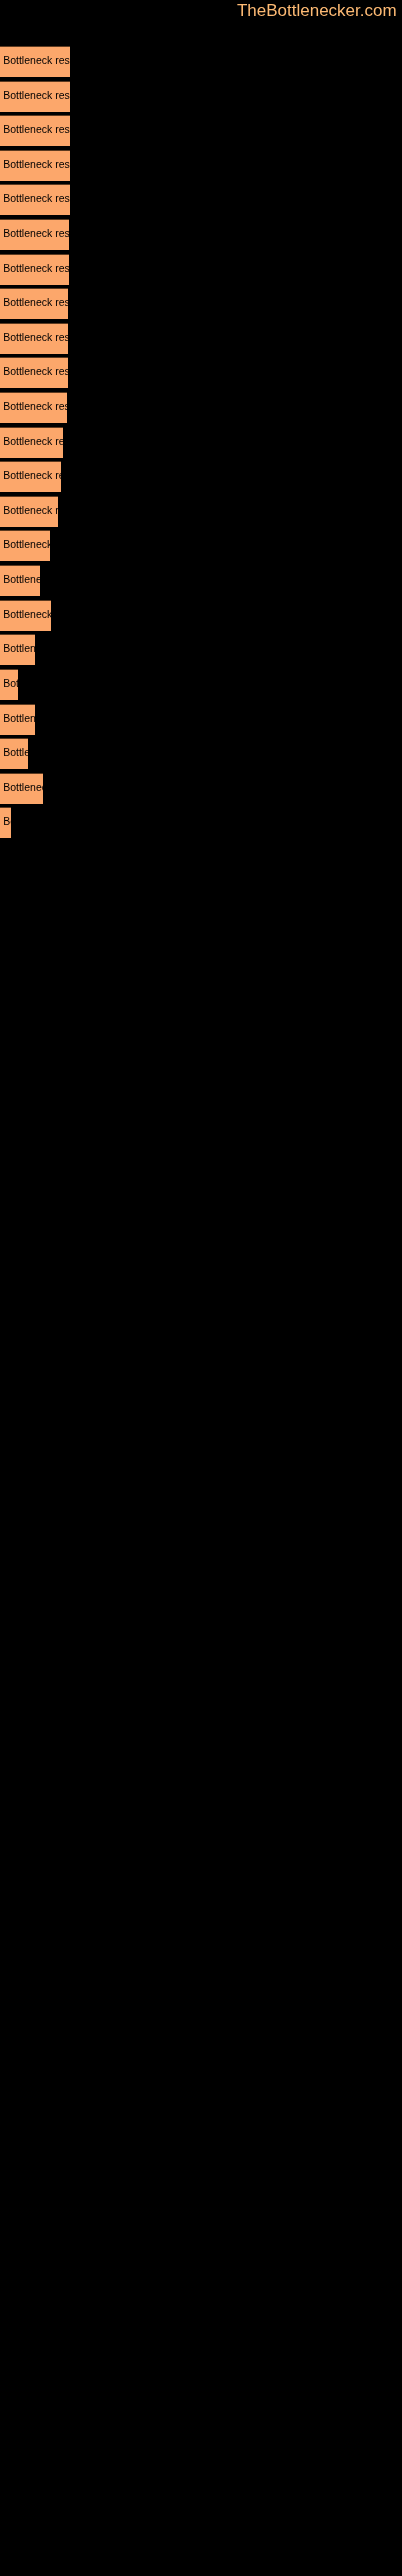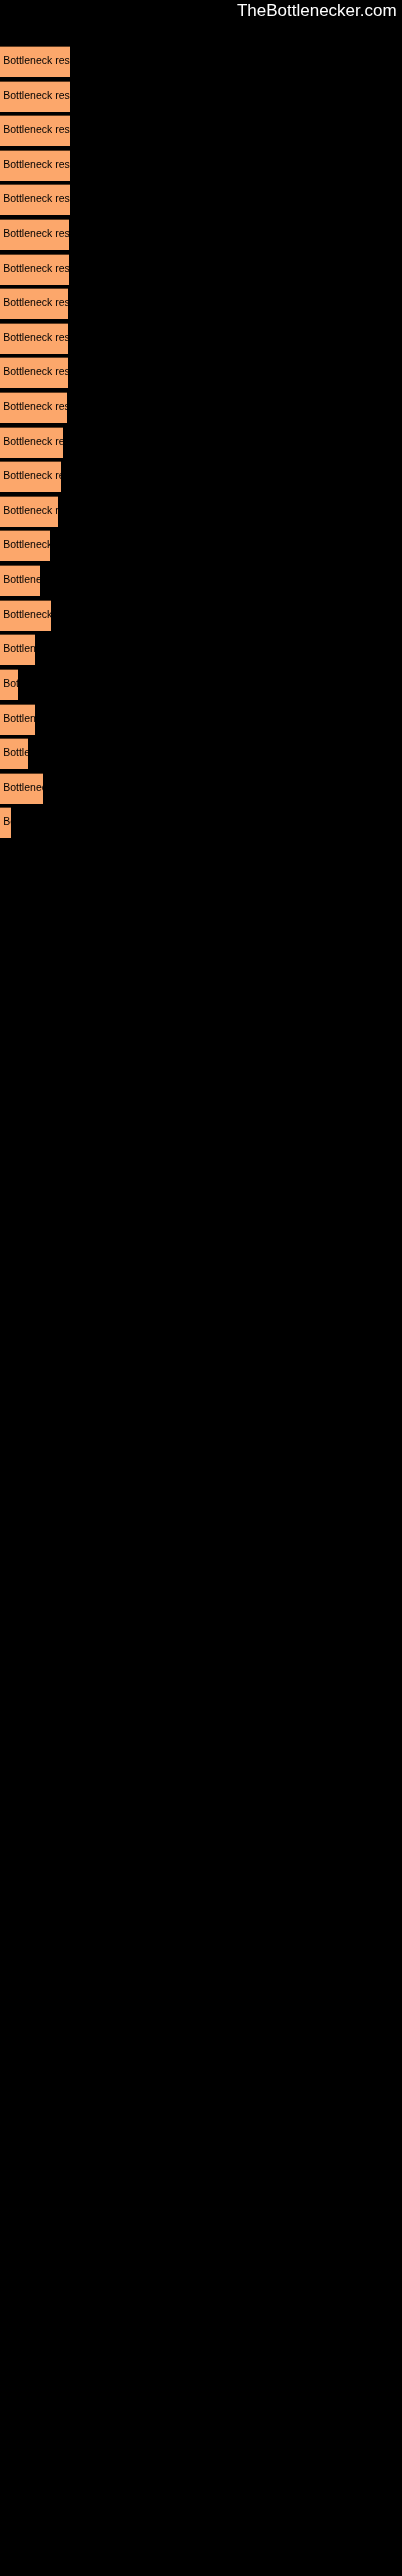--- a/index.html
+++ b/index.html
@@ -19,21 +19,21 @@
     top: 0;
     left: 0;
     width: 403px;
     height: 24px;
     text-align: right;
     padding-right: 6.4px;
     box-sizing: border-box;
   }
   #site-title {
     display: inline-block;
-    color: #ffffff;
+    color: #fdba74;
     font-size: 17px;
     line-height: 22.5px;
     font-family: "Liberation Sans", sans-serif;
     letter-spacing: 0px;
     white-space: nowrap;
   }
   #chart-area {
     position: absolute;
     top: 0;
     left: 0;

